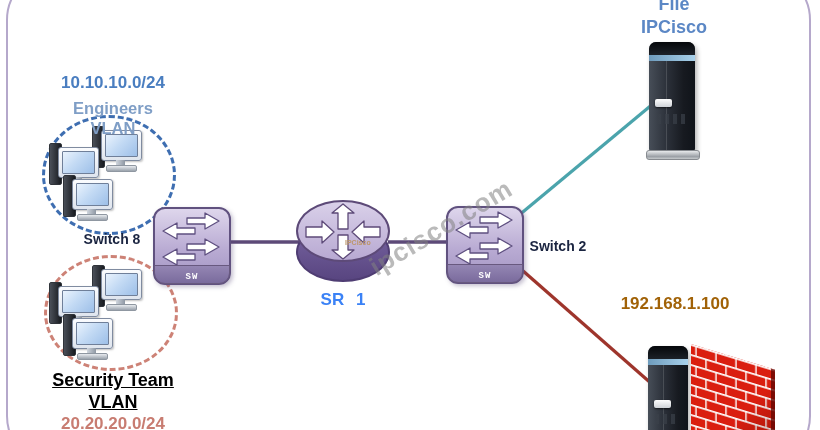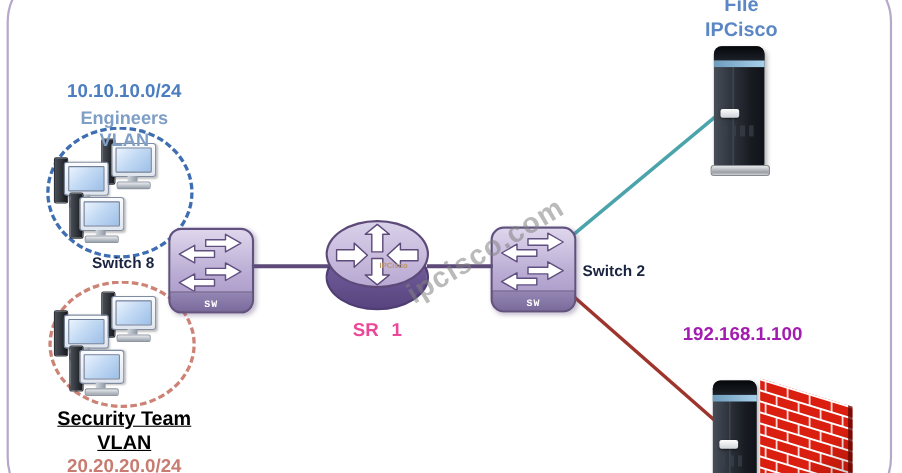--- a/index.html
+++ b/index.html
@@ -23,24 +23,24 @@
   
   .txt{position:absolute;text-align:center;z-index:3;}
   .eng-block{left:33px;top:44px;width:160px;margin-top:29px;}
   .eng-subnet{font-size:17px;font-weight:bold;color:#4a7ec0;margin-bottom:5px;}
   .eng-name{font-size:16.5px;font-weight:bold;color:#7f9ec6;line-height:20px;}
   .sec-block{left:33px;top:369px;width:160px;}
   .sec-name{font-size:18px;font-weight:bold;color:#000000;line-height:22px;text-decoration:underline;}
   .sec-subnet{font-size:17px;font-weight:bold;color:#c87c71;line-height:22px;}
   .sw1-label{left:74px;top:231px;width:76px;font-size:14px;font-weight:bold;color:#1a2440;}
   .sw2-label{left:521px;top:238px;width:74px;font-size:14px;font-weight:bold;color:#1a2440;}
-  .router-label{left:303px;top:290px;width:80px;font-size:17px;font-weight:bold;color:#ec4899;word-spacing:7px;}
+  .router-label{left:303px;top:290px;width:80px;font-size:17px;font-weight:bold;color:#3b82f6;word-spacing:7px;}
   .fs-block{left:612px;top:-7px;width:124px;font-size:18px;font-weight:bold;color:#5b87c5;line-height:23px;}
   .fw-block{left:608px;top:292px;width:134px;}
-  .fw-ip{font-size:17px;font-weight:bold;color:#a21caf;line-height:24px;}
+  .fw-ip{font-size:17px;font-weight:bold;color:#a16207;line-height:24px;}
   .fw-name{font-size:19px;font-weight:bold;color:#c5302a;line-height:26px;}
 
   
   .pc{position:absolute;width:50px;height:52px;z-index:2;}
   .pc-tower{position:absolute;left:0;top:3px;width:11px;height:40px;
             background:linear-gradient(90deg,#4a4f58,#181b20);border-radius:2px;border:1px solid #30343a;}
   .pc-mon{position:absolute;left:9px;top:7px;width:39px;height:29px;
           background:linear-gradient(180deg,#fbfcfe,#dfe5ee);border:1.5px solid #7f8ba0;
           border-radius:3px;box-shadow:1px 1px 2px rgba(0,0,0,.25);}
   .pc-screen{position:absolute;inset:3px;background:linear-gradient(135deg,#eaf3fd 0%,#c3daf4 45%,#9dbfe8 100%);

